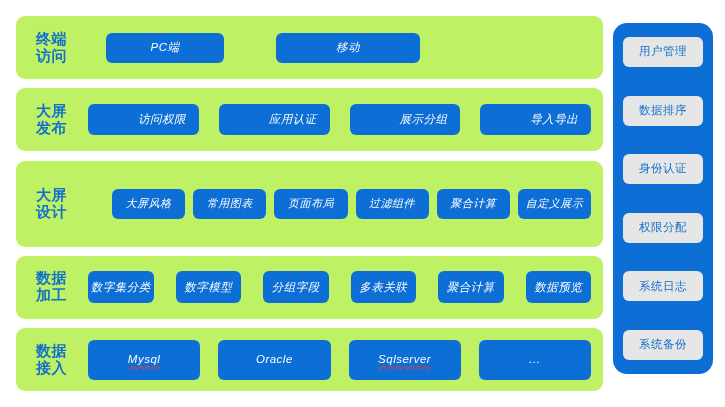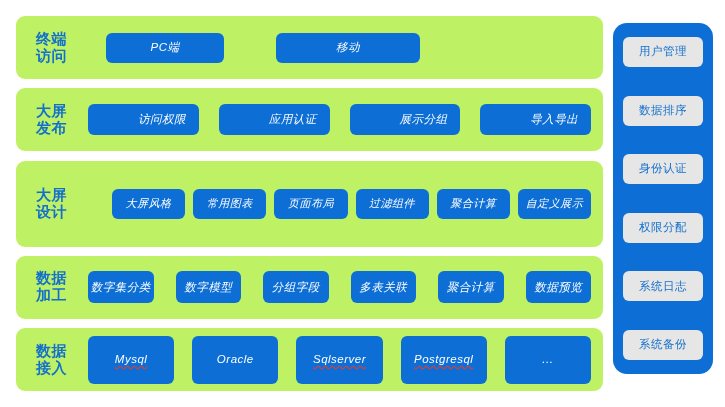--- a/index.html
+++ b/index.html
@@ -124,21 +124,21 @@
 
   
   .row-design .chip { height: 30px; font-size: 11px; }
   .row-design .chip-row { gap: 8px; padding-left: 24px; }
 
   
   .row-process .chip { height: 32px; }
   .row-process .chip-row { gap: 22px; }
 
   
-  .row-source .chip { height: 48px; }
+  .row-source .chip { height: 40px; }
   .row-source .chip-row { gap: 18px; }
 
   
   .sidebar-panel {
     flex: 0 0 100px;
     width: 100px;
     margin-top: 7px;
     margin-bottom: 17px;
     background: #0d6fd6;
     border-radius: 14px;
@@ -226,21 +226,20 @@
         </div>
       </div>
       <div class="layer-row row-source">
         <div class="layer-label">数据
 接入</div>
         <div class="layer-body">
           <div class="chip-row">
             <button class="chip misspelled">Mysql</button>
             <button class="chip">Oracle</button>
             <button class="chip misspelled">Sqlserver</button>
-            <button class="chip misspelled">Postgresql</button>
             <button class="chip">...</button>
           </div>
         </div>
       </div>
     </div>
 
   <div class="sidebar-panel">
 
   <button class="sidebar-item">用户管理</button>
       <button class="sidebar-item">数据排序</button>

